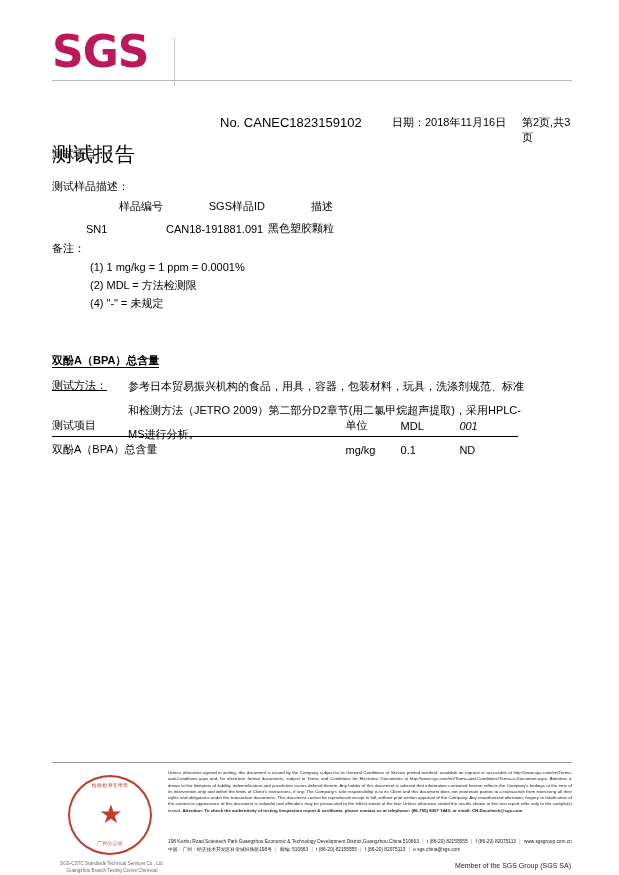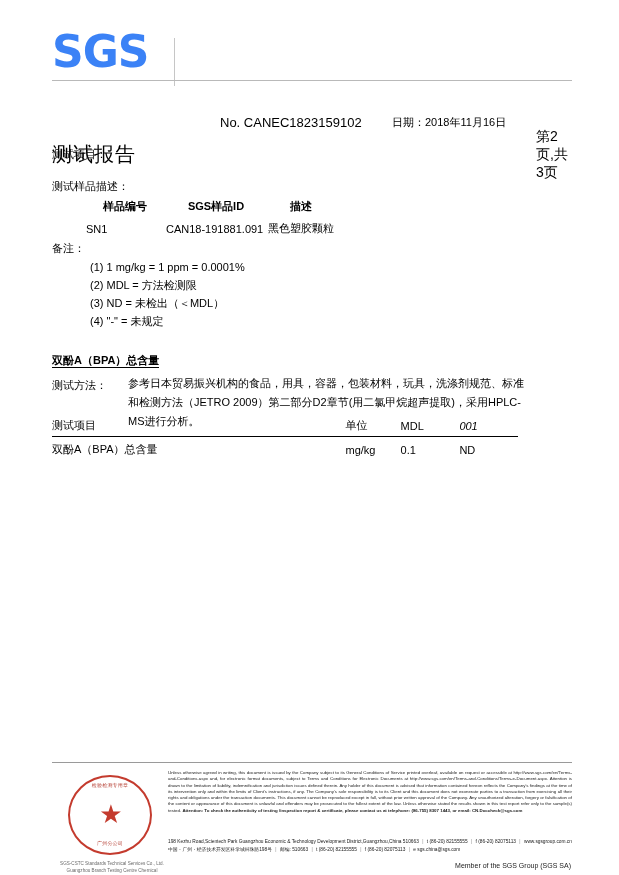--- a/index.html
+++ b/index.html
@@ -28,21 +28,21 @@
     left: 52px;
     top: 30px;
     width: 520px;
     height: 62px;
   }
   .sgs-logo {
     font-family: "DejaVu Sans", sans-serif;
     font-weight: bold;
     font-size: 44px;
     letter-spacing: -1px;
-    color: #3b82f6;
+    color: #be185d;
     line-height: 44px;
     position: absolute;
     left: 0;
     top: 0;
   }
   .logo-rule {
     position: absolute;
     left: 0;
     top: 50px;
     width: 520px;
@@ -82,36 +82,35 @@
   }
   .report-date {
     position: absolute;
     left: 340px;
     top: 3px;
     font-size: 11px;
   }
   .report-page {
     position: absolute;
     left: 470px;
-    top: 16px;
-    font-size: 14px;
-    margin-left: 14px;
+    top: 3px;
+    font-size: 11px;
   }
 
   
   .block {
     position: absolute;
     font-size: 11px;
     line-height: 17px;
   }
   .lbl-results   { left: 52px;  top: 146px; }
   .lbl-sampdesc  { left: 52px;  top: 178px; }
   .lbl-remarks   { left: 52px;  top: 240px; text-align: center; }
   .lbl-bpa-total { left: 52px;  top: 352px; font-weight: bold; }
-  .lbl-method    { left: 52px;  top: 377px; }
+  .lbl-method    { left: 52px;  top: 377px; text-decoration: underline; }
 
   .underline-head {
     border-bottom: 1px solid #000;
     padding-bottom: 1px;
   }
 
   
   .samp-table {
     position: absolute;
     left: 84px;
@@ -119,22 +118,22 @@
     font-size: 11px;
   }
   .samp-table td {
     padding: 0 0 4px 0;
     font-size: 11px;
     white-space: nowrap;
   }
   .samp-table .c1 { width: 76px; }
   .samp-table .c2 { width: 98px; }
   .samp-table th {
-    font-weight: bold;
-    text-align: center;
+    font-weight: normal;
+    text-align: right;
     padding-bottom: 5px;
     font-size: 11px;
     white-space: nowrap;
   }
 
   
   .remarks {
     position: absolute;
     left: 90px;
     top: 258px;
@@ -143,21 +142,21 @@
   }
   .remarks div { white-space: nowrap; }
 
   
   .method-text {
     position: absolute;
     left: 128px;
     top: 374px;
     width: 400px;
     font-size: 11px;
-    line-height: 19px;
+    line-height: 24px;
   }
 
   
   .res-table {
     position: absolute;
     left: 52px;
     top: 418px;
     width: 466px;
     font-size: 11px;
     border-collapse: collapse;
@@ -299,21 +298,20 @@
         <td class="c2">CAN18-191881.091</td>
         <td>黑色塑胶颗粒</td>
       </tr>
     </tbody>
   </table>
 
   <div class="block lbl-remarks">备注：</div>
   <div class="remarks">
     <div>(1) 1 mg/kg = 1 ppm = 0.0001%</div>
     <div>(2) MDL = 方法检测限</div>
-    <div>(3) ND = 未检出（＜MDL）</div>
     <div>(4) "-" = 未规定</div>
   </div>
 
   <div class="block lbl-bpa-total">
     <span class="underline-head">双酚A（BPA）总含量</span>
   </div>
 
   <div class="block lbl-method">测试方法：</div>
   <div class="method-text">参考日本贸易振兴机构的食品，用具，容器，包装材料，玩具，洗涤剂规范、标准和检测方法（JETRO 2009）第二部分D2章节(用二氯甲烷超声提取)，采用HPLC-MS进行分析。</div>
 

